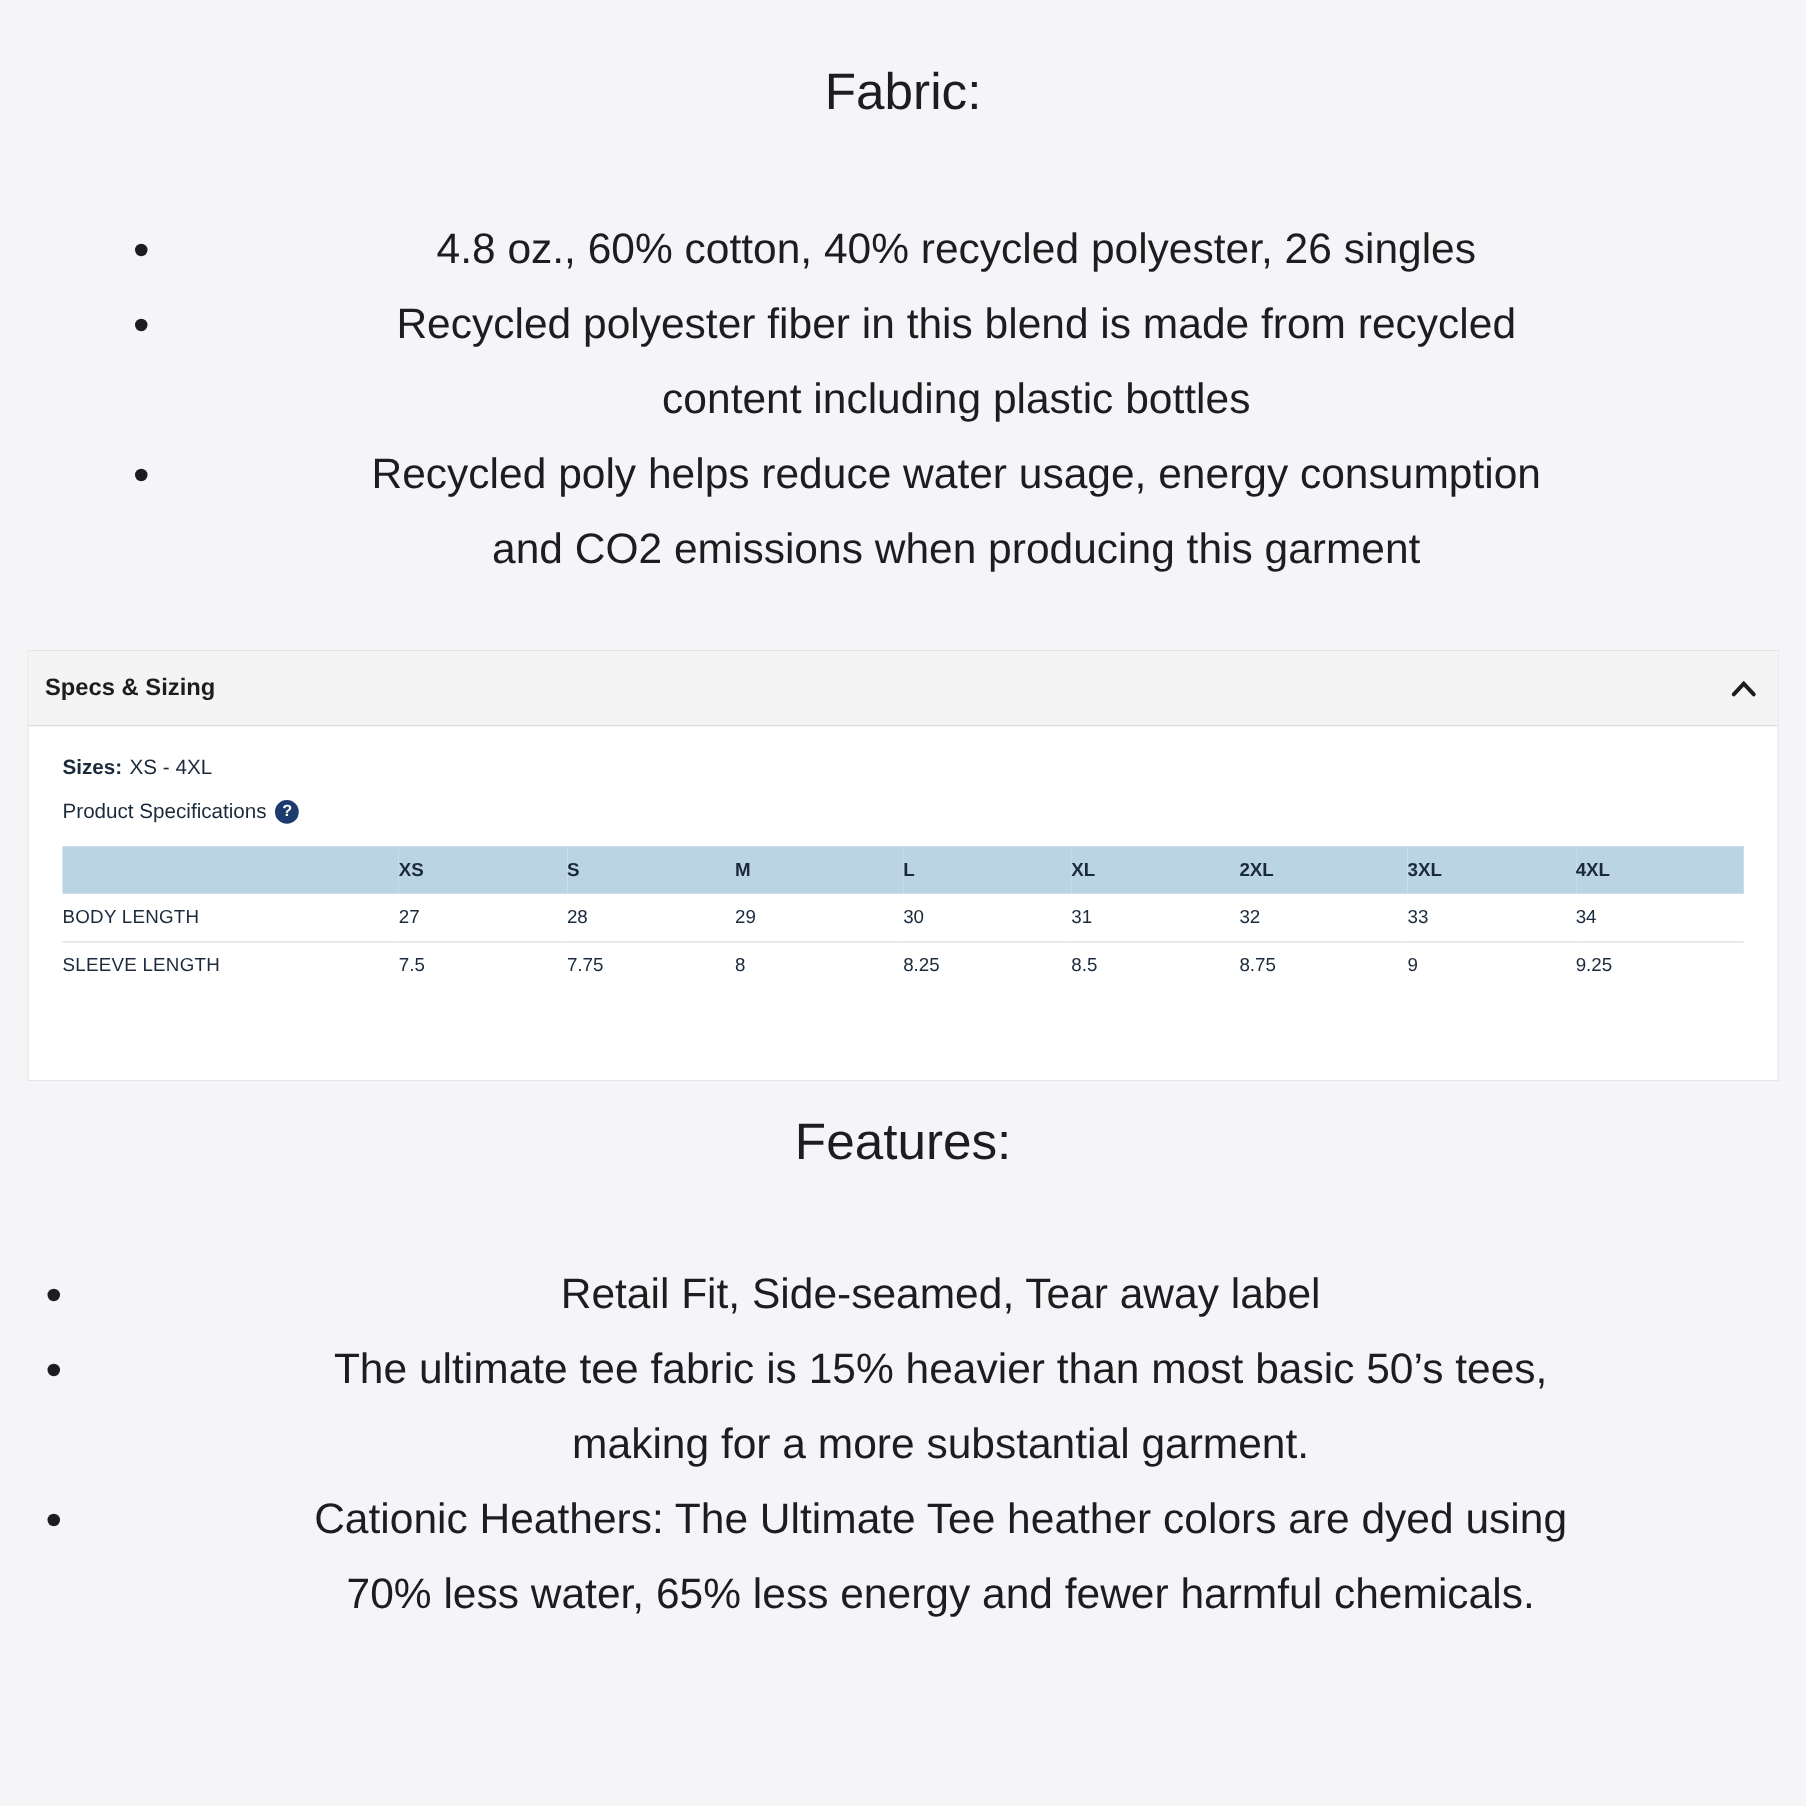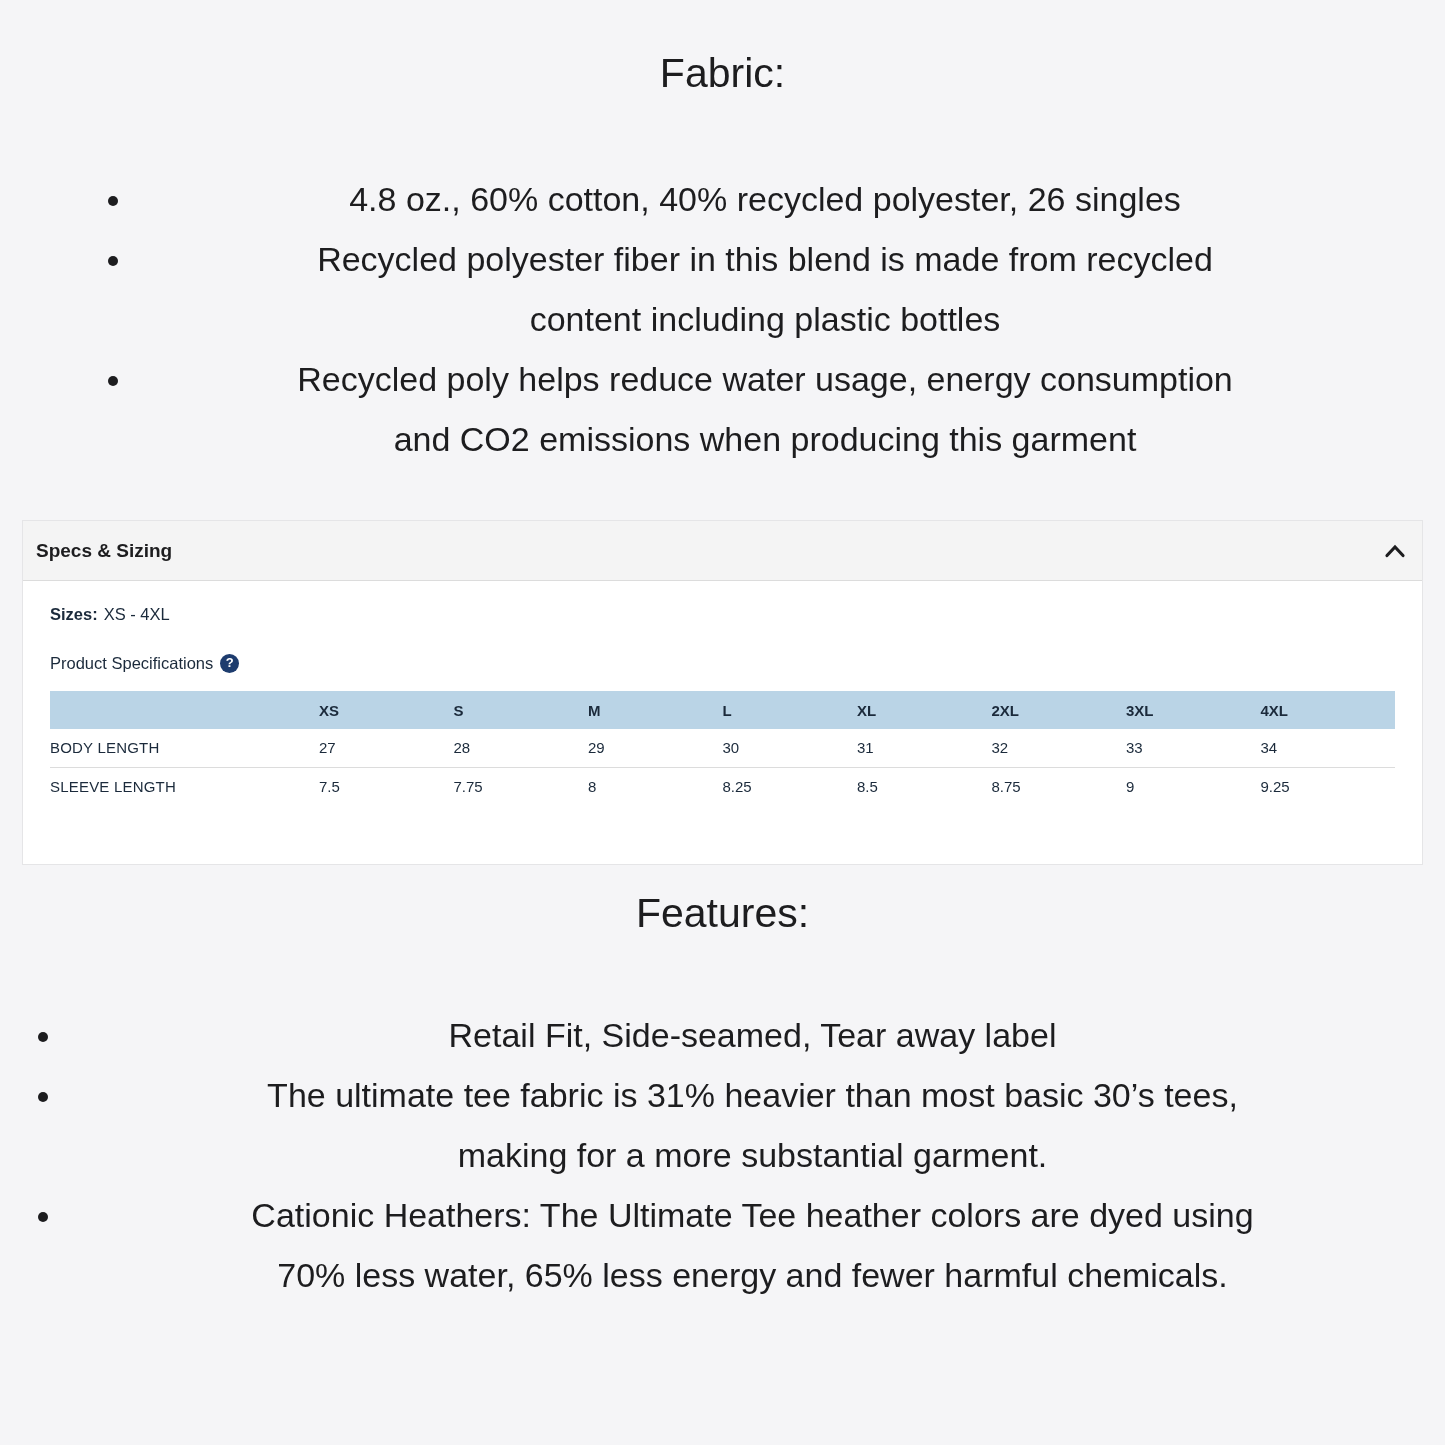--- a/index.html
+++ b/index.html
@@ -67,21 +67,21 @@
     padding: 22px 27px 0 27px;
     color: #1b2a3b;
   }
   .sizes-line {
     margin: 0;
     font-size: 16.5px;
     line-height: 22px;
   }
   .sizes-label { font-weight: 700; margin-right: 6px; text-align: right; }
   .prodspec-line {
-    margin: 27px 0 0 0;
+    margin: 13px 0 0 0;
     font-size: 16.5px;
     line-height: 22px;
     display: flex;
     align-items: center;
   }
   .help-badge {
     margin-left: 7px;
     width: 19px; height: 19px;
     border-radius: 50%;
     background: #1d3c6e;
@@ -190,20 +190,20 @@
           </tr>
         </tbody>
       </table>
     </div>
   </section>
 
   <section>
     <h2 class="section-title features-title">Features:</h2>
     <ul class="bullets features-bullets">
       <li>Retail Fit, Side-seamed, Tear away label</li>
-      <li>The ultimate tee fabric is 31% heavier than most basic 30’s tees,
+      <li>The ultimate tee fabric is 15% heavier than most basic 50’s tees,
 making for a more substantial garment.</li>
       <li>Cationic Heathers: The Ultimate Tee heather colors are dyed using
 70% less water, 65% less energy and fewer harmful chemicals.</li>
     </ul>
   </section>
 
 </main>
 
 </body></html>

